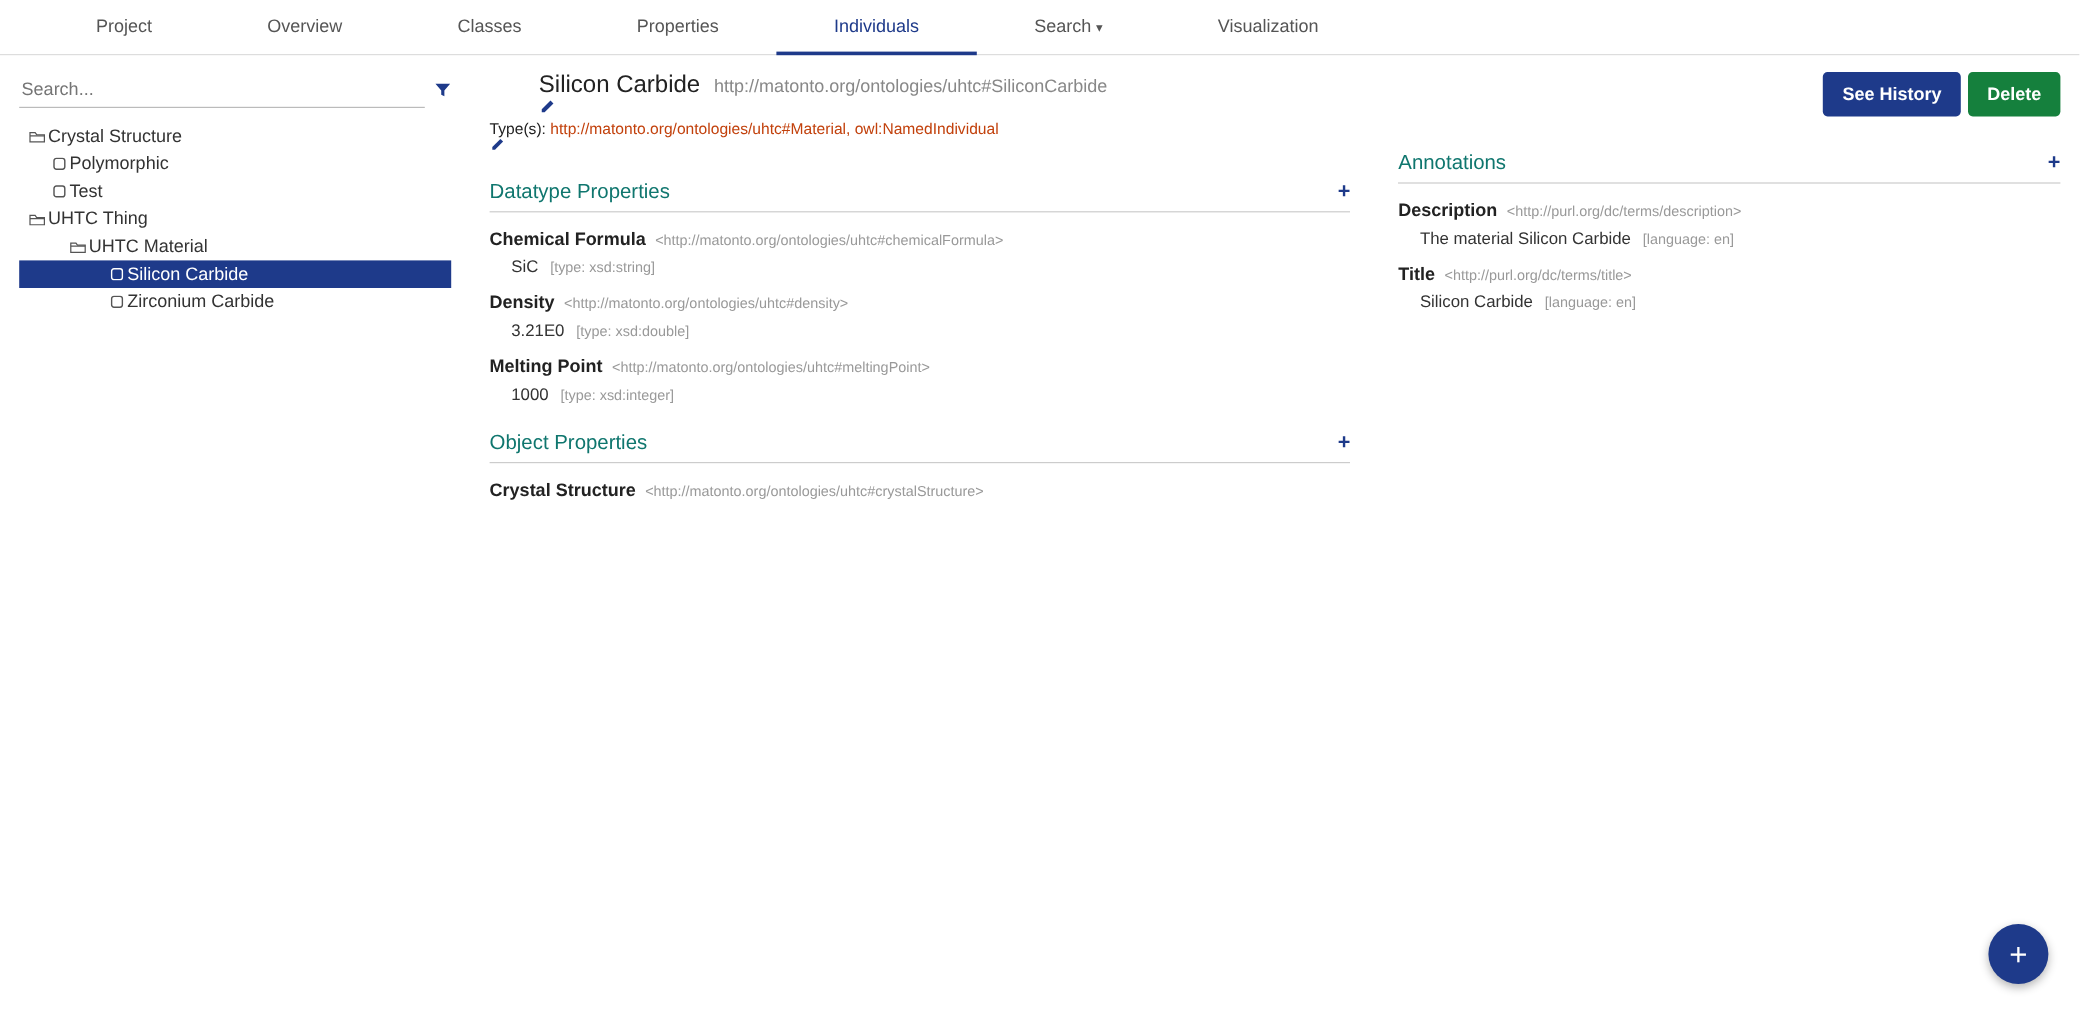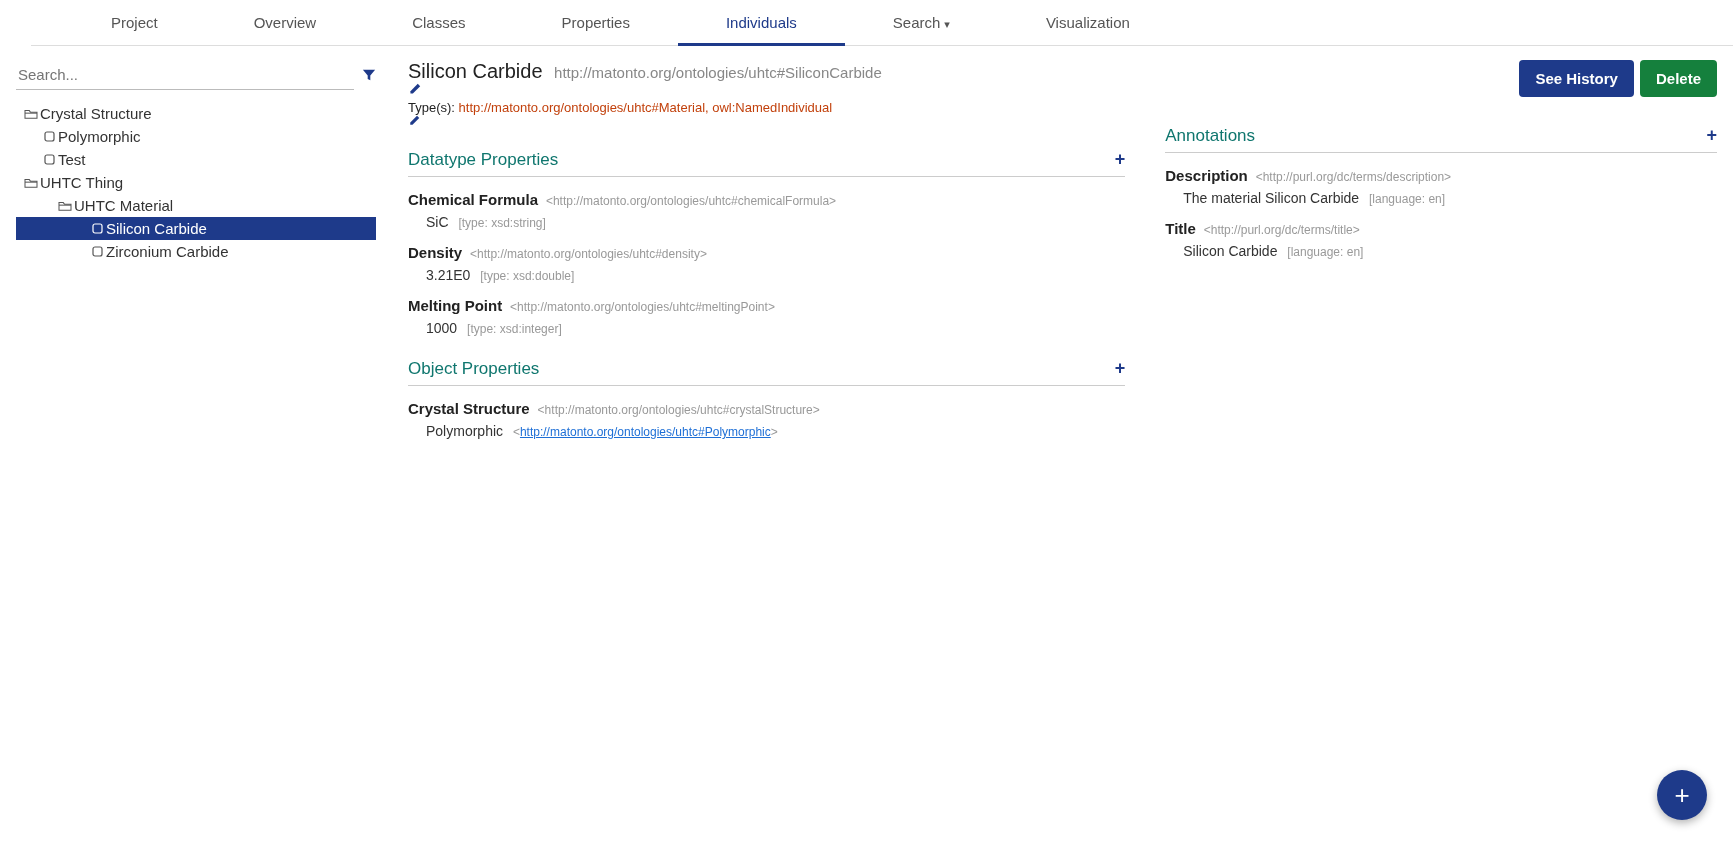--- a/index.html
+++ b/index.html
@@ -1,19 +1,19 @@
 <!DOCTYPE html>
 <html><head>
   <meta charset="utf-8">
   <style>
     * { box-sizing: border-box; margin: 0; padding: 0; font-family: -apple-system, BlinkMacSystemFont, "Segoe UI", Helvetica, Arial, sans-serif; }
     body { background: #fff; color: #333; font-size: 14px; }
 
     
-    .tabs { display: flex; border-bottom: 1px solid #ddd; padding: 0 32px; margin-left: 31px; }
+    .tabs { display: flex; border-bottom: 1px solid #ddd; padding: 0 32px; }
     .tab { padding: 14px 48px; color: #555; cursor: pointer; position: relative; font-size: 15px; }
     .tab.active { color: #1e3a8a; }
     .tab.active::after { content:""; position:absolute; left:0; right:0; bottom:-1px; height:3px; background:#1e3a8a; }
     .chev { font-size:11px; margin-left:4px; }
 
     
     .main { display: flex; padding: 14px 16px; gap: 32px; }
     .sidebar { width: 360px; flex-shrink:0; }
     .content { flex: 1; display: flex; gap: 40px; }
     .col-left { flex: 1.3; min-width:0; }
@@ -26,21 +26,21 @@
 
     
     .tree { font-size: 15px; }
     .tree-row { display:flex; align-items:center; padding:3px 6px; cursor:pointer; }
     .tree-row.selected { background:#1e3a8a; color:#fff; }
     .indent-0{padding-left:6px;} .indent-1{padding-left:24px;} .indent-2{padding-left:40px;} .indent-3{padding-left:40px;}
     .tree-icon { width:18px; display:inline-flex; justify-content:center; }
 
     
     .page-head { display:flex; justify-content:space-between; align-items:flex-start; margin-bottom:8px; }
-    .title-line { font-size:20px; font-weight:500; color:#222; }
+    .title-line { font-size:20px; font-weight:500; color:#222;margin-left:41px; }
     .title-uri { font-size:15px; color:#888; font-weight:400; margin-left:6px; }
     .types { font-size:13px; margin-top:4px; color:#222; }
     .types .muted { color:#c2410c; }
     .pencil { color:#1e3a8a; font-size:13px; margin-left:4px; cursor:pointer; }
     .btn { border:none; border-radius:4px; padding:10px 16px; font-size:15px; cursor:pointer; color:#fff;font-weight:bold; }
     .btn-primary { background:#1e3a8a; }
     .btn-danger { background:#15803d; }
     .head-btns { display:flex; gap:6px; }
 
     
@@ -208,26 +208,20 @@
       </div>
 
       <div class="section-title">
         <h3>Object Properties</h3>
         <span class="plus">+</span>
       </div>
 
       <div class="prop">
         <span class="prop-label">Crystal Structure</span>
         <span class="iri">&lt;http://matonto.org/ontologies/uhtc#crystalStructure&gt;</span>
-        <div class="prop-value">
-          <span>Polymorphic</span>
-          <span class="meta">
-            <span>&lt;</span><a href="#" class="link">http://matonto.org/ontologies/uhtc#Polymorphic</a><span>&gt;</span>
-          </span>
-        </div>
       </div>
     </div>
 
     <div class="col-right">
       <div class="head-btns" style="justify-content:flex-end; display:flex; margin-bottom:18px;">
         <button class="btn btn-primary">See History</button>
         <button class="btn btn-danger">Delete</button>
       </div>
 
       <div class="section-title">

